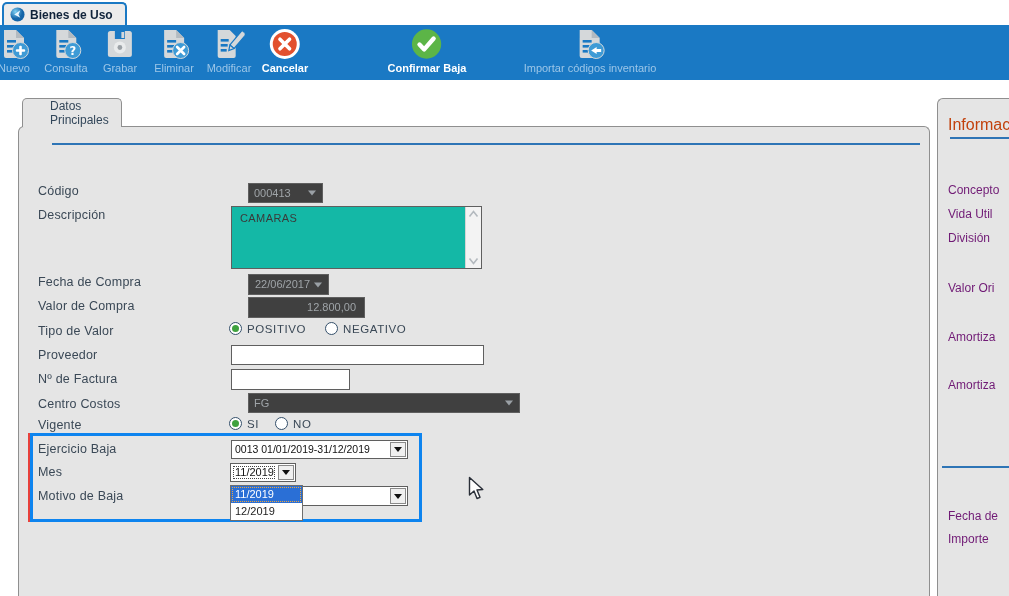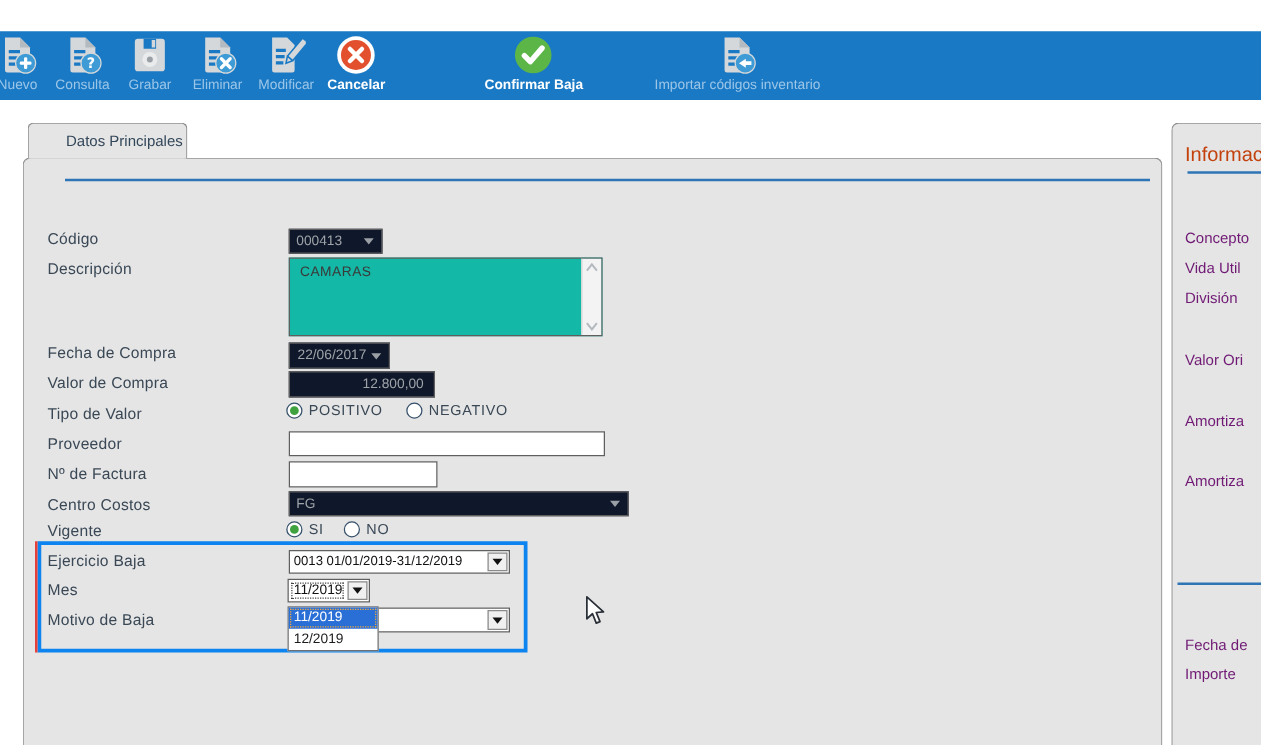--- a/index.html
+++ b/index.html
@@ -17,29 +17,29 @@
   .toolbar { position:absolute; left:0; top:25px; width:1009px; height:55px; background:#1a79c4; }
   .tb-item { position:absolute; top:2px; display:flex; flex-direction:column; align-items:center;
     transform:translateX(-50%); cursor:default; }
   .tb-item .tb-ico { width:34px; height:34px; display:flex; align-items:center; justify-content:center; }
   .tb-label { font-size:11px; margin-top:1px; white-space:nowrap; color:#9cc6e8; }
   .tb-item.enabled .tb-label { color:#ffffff; font-weight:bold; }
 
   
   .main-panel { position:absolute; left:18px; top:126px; width:912px; height:470px;
     background:#e5e5e5; border:1px solid #8f8f8f; border-radius:6px 6px 0 0; border-bottom:none; }
-  .page-tab { position:absolute; left:22px; top:98px; width:128px; height:29px;
+  .page-tab { position:absolute; left:22px; top:98px; width:100px; height:29px;
     background:#e5e5e5; border:1px solid #8f8f8f; border-bottom:none; border-radius:5px 5px 0 0;
     display:flex; align-items:center; justify-content:center; font-size:12px; color:#33475a; z-index:2;padding-left:27px; }
   .blue-rule { position:absolute; height:2px; background:#2e75b6; }
 
   
   .flabel { position:absolute; left:38px; font-size:12.5px; color:#3a4856; letter-spacing:0.2px; white-space:nowrap; }
   .ctrl { position:absolute; border:1px solid #5f5f5f; font-size:11px; background:#fff; }
-  .ctrl.disabled { background:#0f172a; color:#9fa4a8; }
+  .ctrl.disabled { background:#404040; color:#9fa4a8;margin-left:17px; }
   .combo-arrow-flat { position:absolute; right:6px; top:50%; transform:translateY(-50%);
     width:0; height:0; border-left:4px solid transparent; border-right:4px solid transparent;
     border-top:5px solid #9aa0a5; }
   .combo-btn { position:absolute; right:1px; top:1px; bottom:1px; width:16px; background:#f0f0f0;
     border:1px solid #8a8a8a; display:flex; align-items:center; justify-content:center; }
   .combo-btn::after { content:""; width:0; height:0; border-left:4px solid transparent;
     border-right:4px solid transparent; border-top:5px solid #111; }
   .radio { display:inline-flex; align-items:center; gap:5px; position:absolute; }
   .radio .dot { width:13px; height:13px; border-radius:50%; background:#fff; border:1px solid #35506b;
     display:inline-flex; align-items:center; justify-content:center; }
@@ -70,20 +70,33 @@
     background:#e5e5e5; border:1px solid #8f8f8f; border-right:none; border-bottom:none; border-radius:6px 0 0 0; }
   .ilabel { position:absolute; left:948px; font-size:12px; color:#701a75; white-space:nowrap; z-index:2; }
 
   .cursor { position:absolute; z-index:9; pointer-events:none; }
 </style>
 </head>
 <body>
 
 <div id="screen">
 
+  <div class="win-tab">
+    <svg width="15" height="15" viewBox="0 0 16 16">
+      <defs>
+          <radialGradient id="gl" cx="35%" cy="30%">
+            <stop offset="0%" stop-color="#7fd0f2"></stop>
+            <stop offset="100%" stop-color="#1565a8"></stop>
+          </radialGradient>
+        </defs>
+      <circle cx="8" cy="8" r="7.5" fill="url(#gl)"></circle>
+      <path d="M11 3.5 L4.5 8 L11 11.5 L9 8 Z" fill="#eaf6ff"></path>
+    </svg>
+    <span class="win-tab-label">Bienes de Uso</span>
+  </div>
 
   <div class="toolbar">
 
     <div class="tb-item" style="left:14px">
       <span class="tb-ico">
         <svg width="32" height="32" viewBox="0 0 32 32">
             <path d="M6 2h12l8 8v18a2 2 0 0 1-2 2H8a2 2 0 0 1-2-2z" fill="#d5d8da"></path>
             <path d="M18 2l8 8h-8z" fill="#b3bac0"></path>
             <rect x="9" y="12" width="9" height="2.6" fill="#1a79c4"></rect>
             <rect x="9" y="17" width="7" height="2.6" fill="#1a79c4"></rect>

